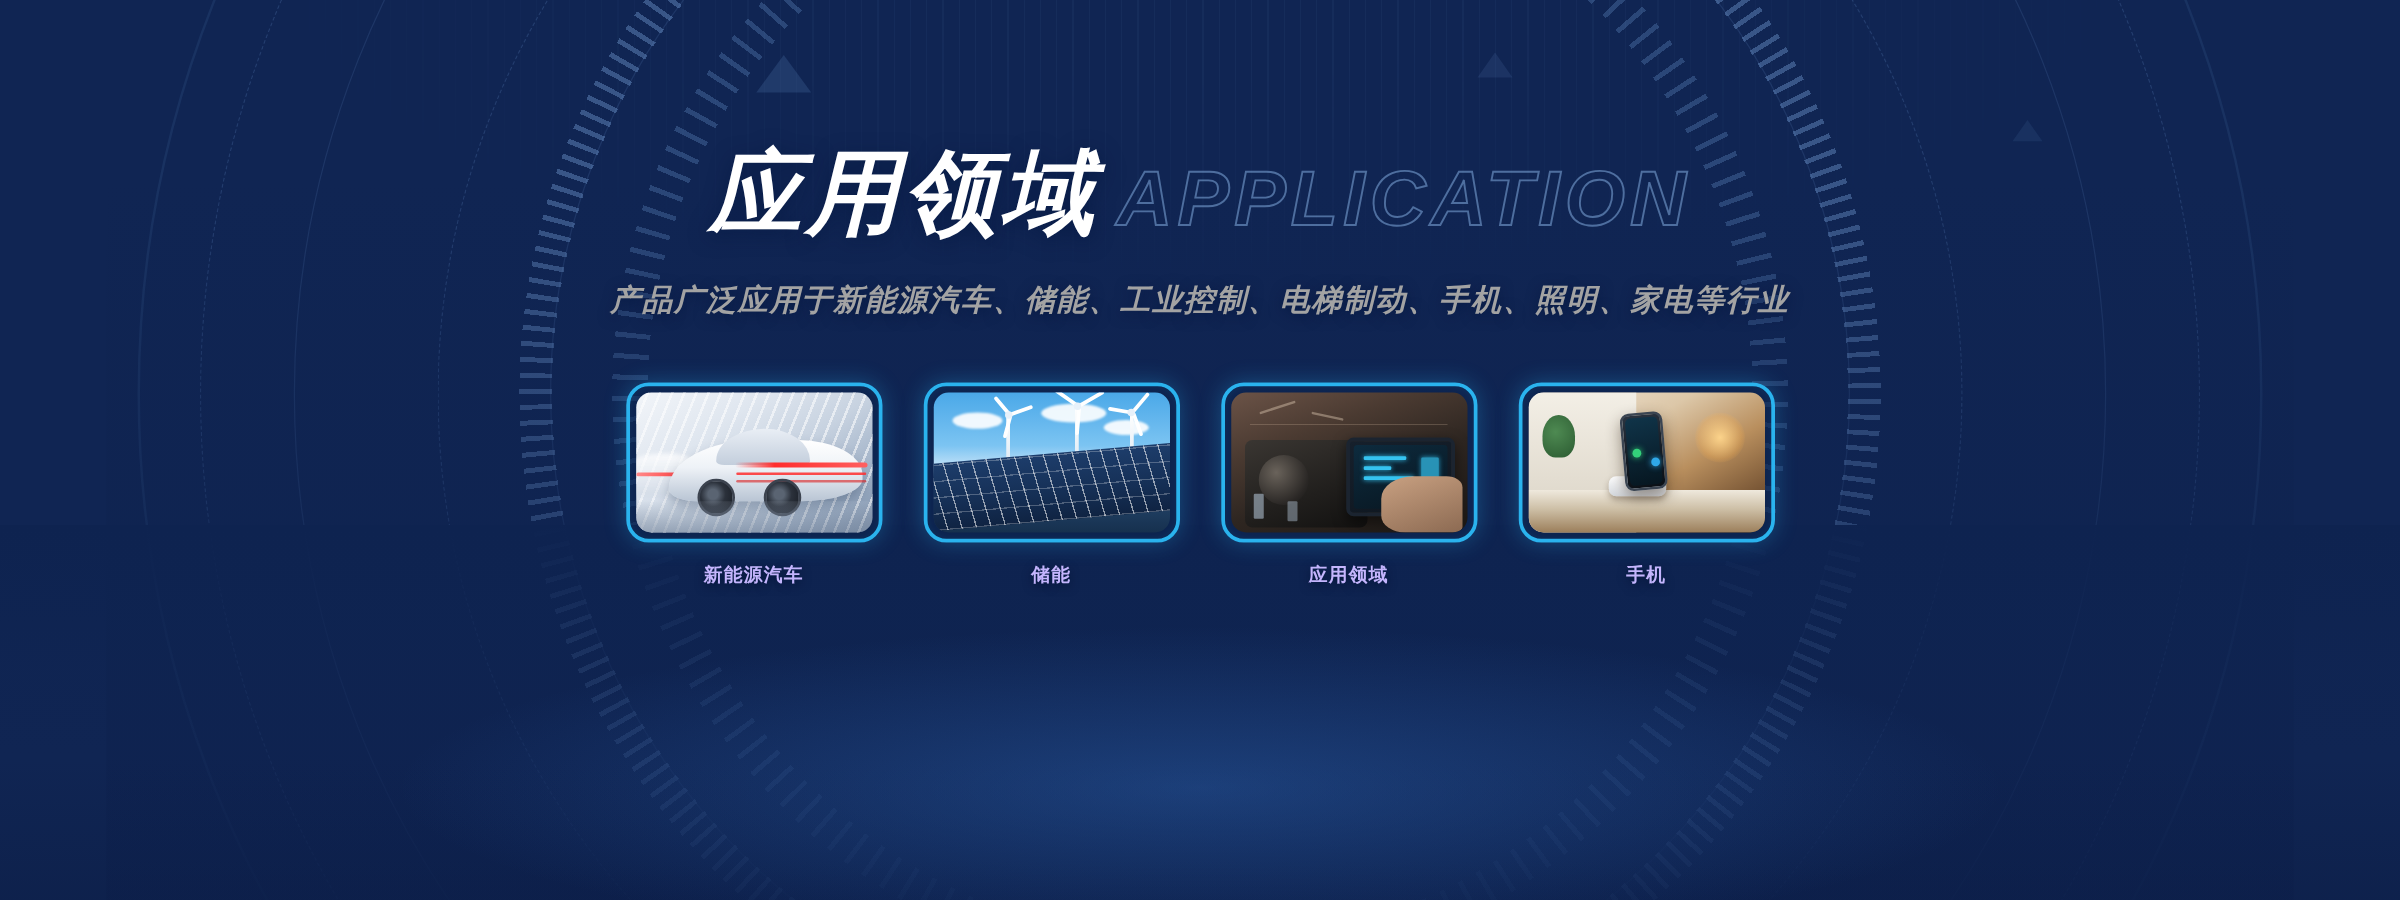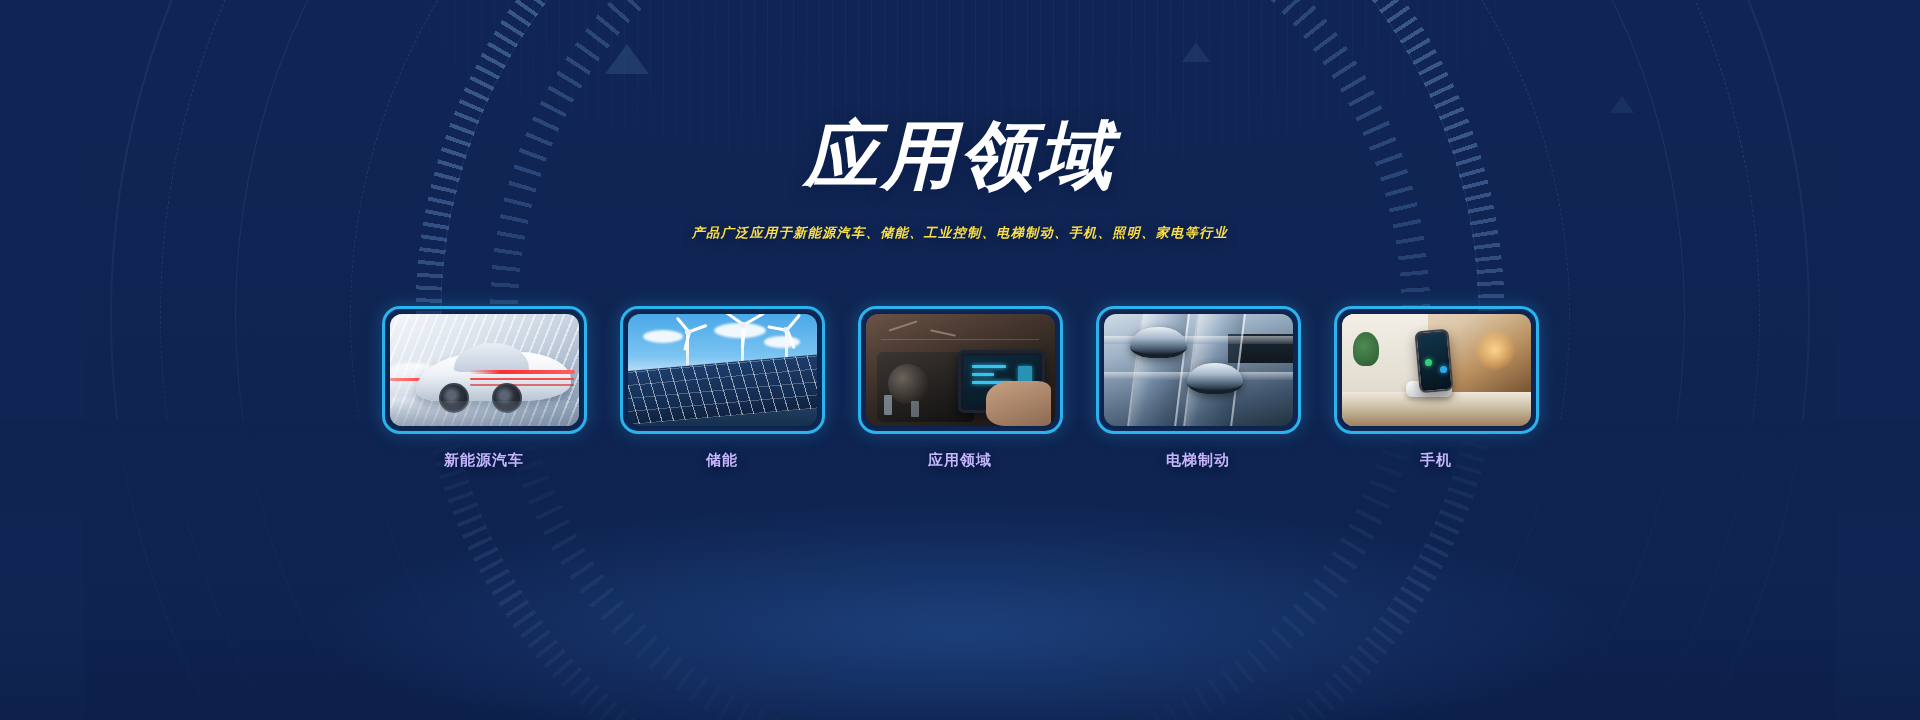--- a/index.html
+++ b/index.html
@@ -92,21 +92,21 @@
   .title-en {
     font-size:62px; font-weight:700; font-style:italic; letter-spacing:4px;
     line-height:1; color:transparent;
     -webkit-text-stroke:1.5px rgba(150,195,245,.55);
     opacity:.85;
     font-family:"Liberation Sans",sans-serif;
   }
 
   .subtitle {
     position:absolute; left:0; top:224px; width:1920px; text-align:center;
-    font-size:13px; font-weight:700; font-style:italic; color:#fde047;
+    font-size:24px; font-weight:700; font-style:italic; color:#a3a3a3;
     letter-spacing:1.5px;
     font-family:"DejaVu Sans","Liberation Sans",sans-serif;
     text-shadow:0 2px 10px rgba(0,18,56,.6);
   }
 
   
   .cards {
     position:absolute; left:0; top:306px; width:1920px;
     display:flex; justify-content:center; align-items:flex-start; gap:33px;
   }
@@ -300,20 +300,21 @@
   <div class="floor">
 
     <div class="floor-fade"></div>
     <div class="floor-glow"></div>
   </div>
 
   <div class="content">
 
     <div class="title-row">
       <div class="title-cn">应用领域</div>
+      <div class="title-en">APPLICATION</div>
     </div>
 
     <div class="subtitle">产品广泛应用于新能源汽车、储能、工业控制、电梯制动、手机、照明、家电等行业</div>
 
     <div class="cards">
 
       <div class="card">
         <div class="frame">
           <div class="thumb t-car">
             <div class="swoosh"></div>
@@ -382,34 +383,20 @@
                 <div class="glowbar" style="left:10%;top:50%;width:54%;height:3px;"></div>
                 <div class="glowbar" style="right:10%;top:20%;width:14px;height:34px;opacity:.7;"></div>
               </div>
             </div>
             <div class="hand"></div>
           </div>
         </div>
         <div class="card-label">应用领域</div>
       </div>
 
-      <div class="card">
-        <div class="frame">
-          <div class="thumb t-elev">
-            <div class="dark"></div>
-            <div class="shaft" style="left:16%;"></div>
-            <div class="shaft" style="left:46%;"></div>
-            <div class="floorline" style="top:20%;"></div>
-            <div class="floorline" style="top:52%;"></div>
-            <div class="car" style="left:14%;top:12%;"></div>
-            <div class="car" style="left:44%;top:44%;"></div>
-          </div>
-        </div>
-        <div class="card-label">电梯制动</div>
-      </div>
 
       <div class="card">
         <div class="frame">
           <div class="thumb t-phone">
             <div class="wall"></div>
             <div class="plant"></div>
             <div class="lamp"></div>
             <div class="desk"></div>
             <div class="stand"></div>
             <div class="device">

